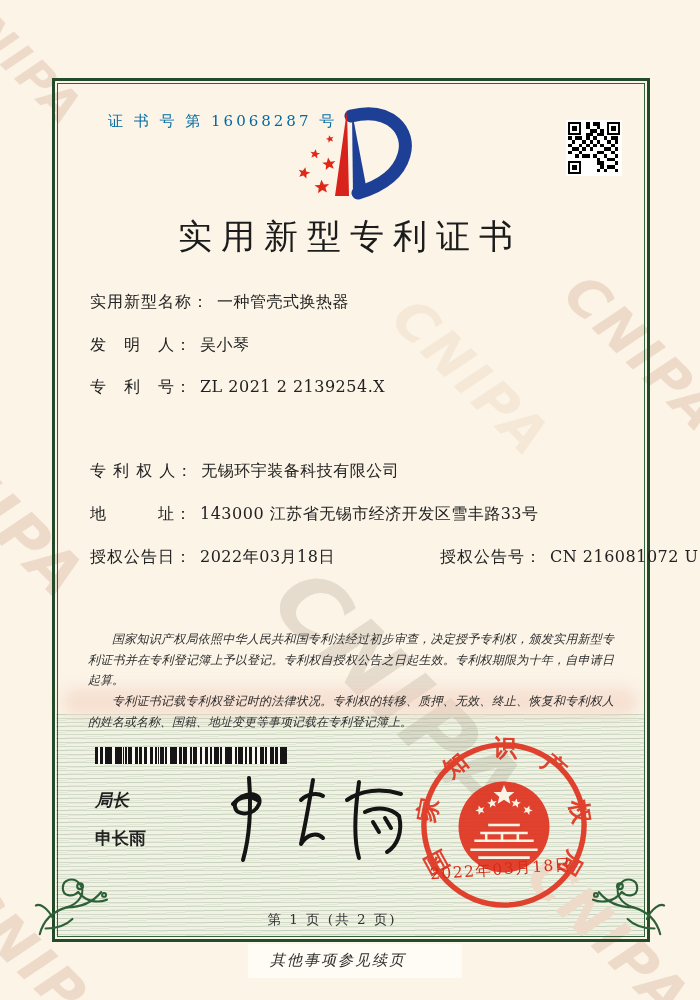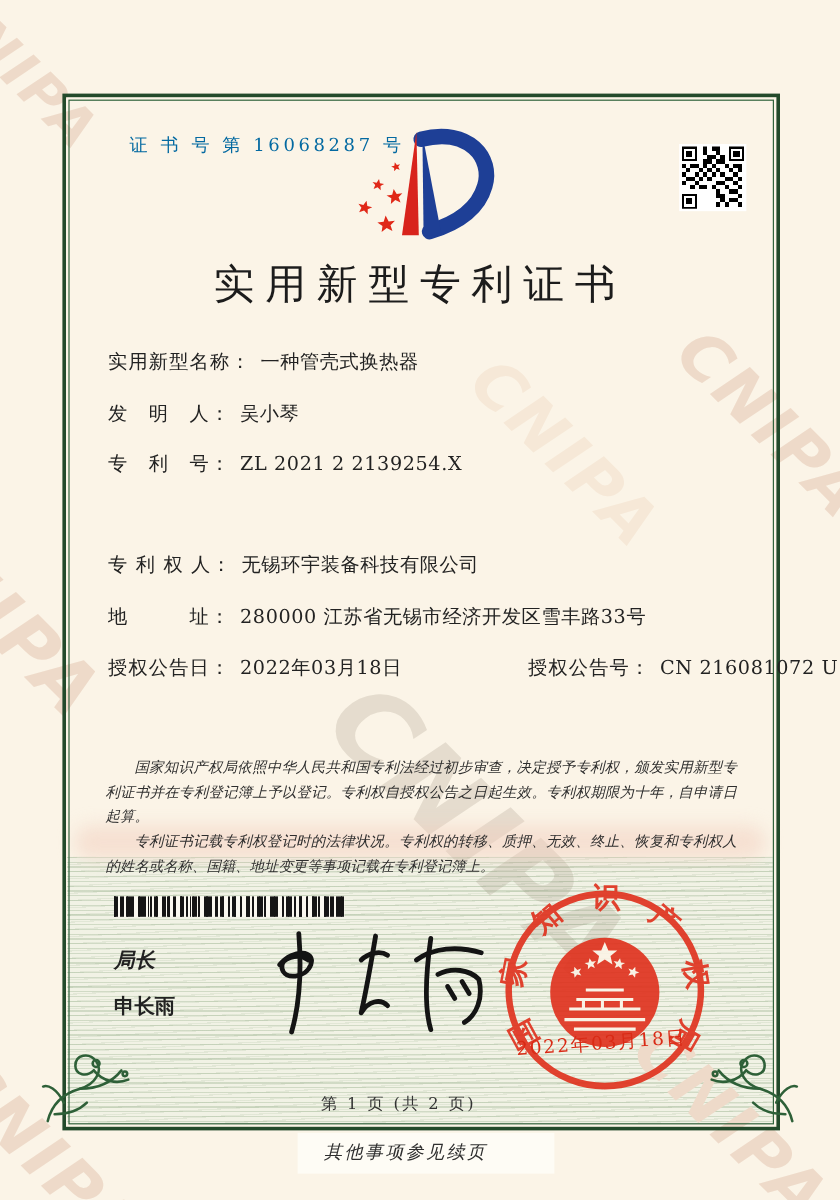--- a/index.html
+++ b/index.html
@@ -158,21 +158,21 @@
     <div class="row r2">
       <span class="lbl">发　明　人：</span><span class="val">吴小琴</span>
     </div>
     <div class="row r3">
       <span class="lbl">专　利　号：</span><span class="val">ZL 2021 2 2139254.X</span>
     </div>
     <div class="row r5">
       <span class="lbl">专 利 权 人：</span><span class="val">无锡环宇装备科技有限公司</span>
     </div>
     <div class="row r6">
-      <span class="lbl">地　　　址：</span><span class="val">280000 江苏省无锡市经济开发区雪丰路33号</span>
+      <span class="lbl">地　　　址：</span><span class="val">143000 江苏省无锡市经济开发区雪丰路33号</span>
     </div>
     <div class="row r7">
       <span class="lbl">授权公告日：</span><span class="val">2022年03月18日</span>
       <span class="grant2">
         <span class="lbl">授权公告号：</span><span class="val">CN 216081072 U</span>
       </span>
     </div>
 
     <div class="paras">
       <p>国家知识产权局依照中华人民共和国专利法经过初步审查，决定授予专利权，颁发实用新型专利证书并在专利登记簿上予以登记。专利权自授权公告之日起生效。专利权期限为十年，自申请日起算。</p>

